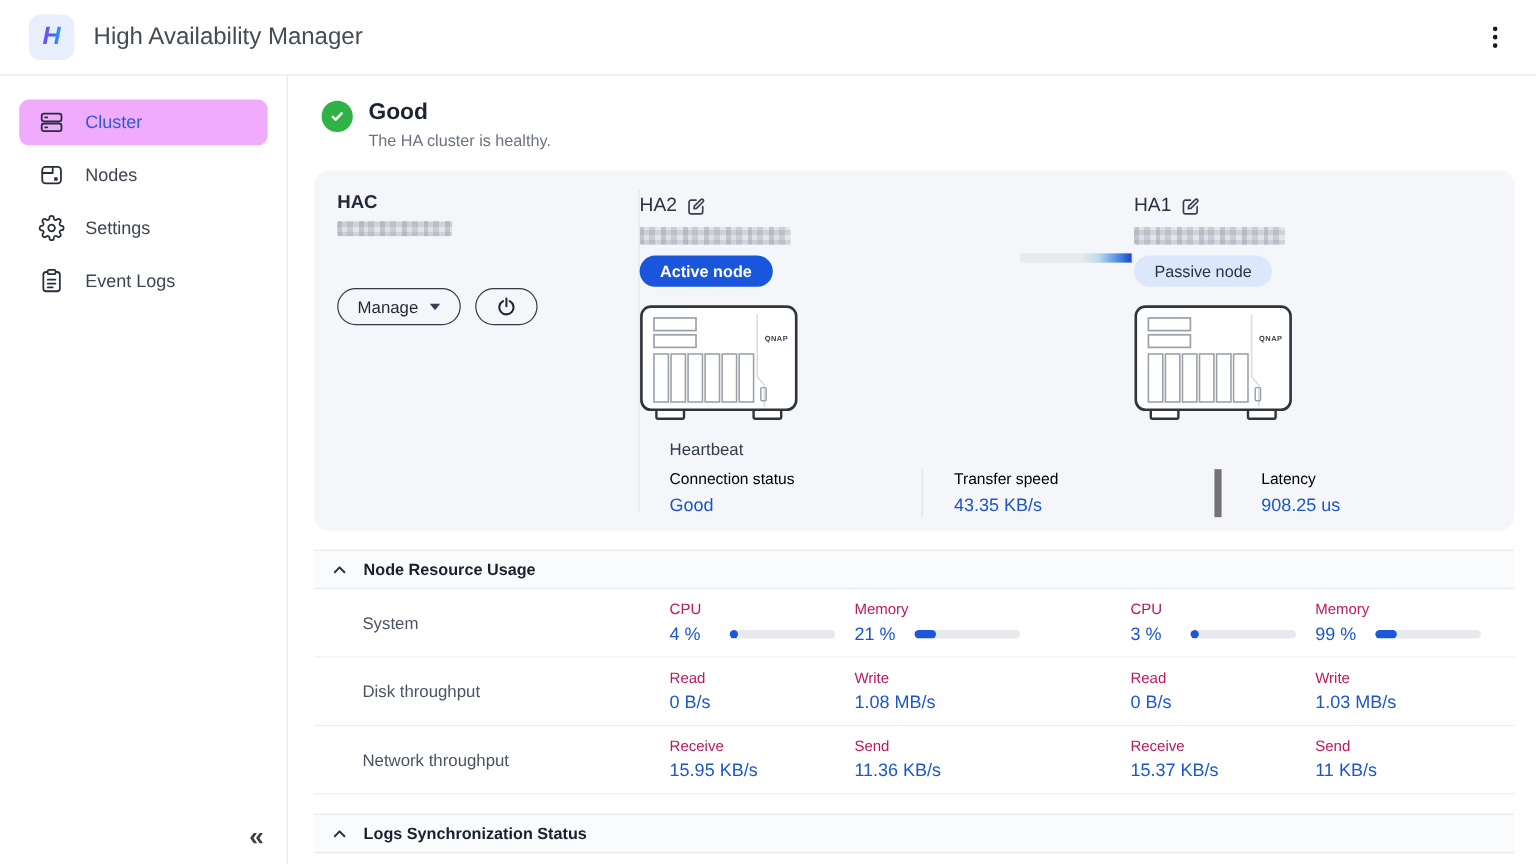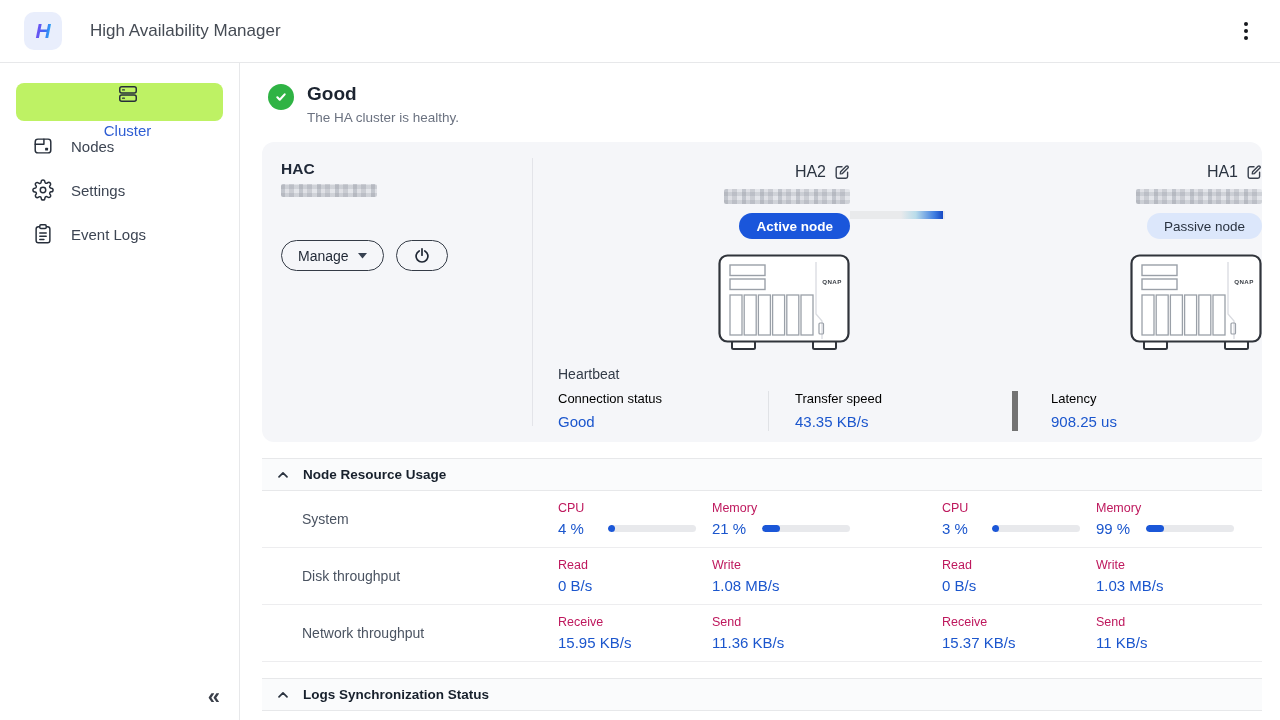--- a/index.html
+++ b/index.html
@@ -8,31 +8,31 @@
   .app { position:relative; width:1280px; height:720px; background:#fff; }
 
   
   .header { height:63px; border-bottom:1px solid #e7e8ea; display:flex; align-items:center;
     padding:0 26px 0 24px; background:#fff; position:relative; z-index:2; }
   .logo { width:38px; height:38px; border-radius:10px; background:#e9eefc;
     display:flex; align-items:center; justify-content:center; }
   .logo-h { font-size:21px; font-weight:800; font-style:italic;
     background:linear-gradient(100deg,#8a44f0,#3a6af5 60%,#2bc8f0);
     -webkit-background-clip:text; background-clip:text; color:transparent; }
-  .app-title { margin-left:28px; font-size:17px; font-weight:500; color:#454b54; }
+  .app-title { margin-left:16px; font-size:20px; font-weight:500; color:#454b54; }
   .kebab { margin-left:auto; cursor:pointer; padding:4px 6px; }
 
   
   .sidebar { position:absolute; left:0; top:63px; bottom:0; width:240px;
     border-right:1px solid #e7e8ea; background:#fff; }
   .side-items { padding:20px 16px 0 16px; }
   .side-item { height:38px; border-radius:8px; display:flex; align-items:center;
     padding-left:16px; gap:17px; margin-bottom:6px; font-size:15px; color:#3d4553; cursor:pointer; }
   .side-item .s-icon { width:22px; height:22px; color:#262e3a; display:flex; }
-  .side-item.active { background:#bef264; color:#2e5dd3;flex-direction:column; }
+  .side-item.active { background:#f0abfc; color:#2e5dd3; }
   .collapse-btn { position:absolute; right:19px; bottom:12px; font-size:22px; font-weight:600;
     color:#3a3f49; cursor:pointer; line-height:1; }
 
   
   .main { position:absolute; left:240px; top:63px; right:0; bottom:0; background:#fff;
     padding:19px 18px 0 22px; overflow:hidden; }
 
   .status { display:flex; gap:13px; padding-left:6px; }
   .status-icon { width:26px; height:26px; border-radius:50%; background:#2fb344; flex:0 0 26px;
     display:flex; align-items:center; justify-content:center; margin-top:2px; }
@@ -51,21 +51,21 @@
   .hac-ip { width:96px; height:13px; margin-top:6px; }
   .left-buttons { margin-top:43px; display:flex; gap:12px; }
   .pill-btn { height:31px; border:1.5px solid #343b46; border-radius:16px; background:transparent;
     display:flex; align-items:center; justify-content:center; font-size:14px; color:#1f2734;
     padding:0 16px; gap:9px; cursor:pointer; font-family:inherit; }
   .power-btn { width:52px; padding:0; }
   .card-divider { width:1px; background:#e3e4e9; margin:16px 0; }
   .card-right { flex:1; padding-top:20px; }
 
   .nodes-row { display:flex; }
-  .node-col { flex:1; display:flex; flex-direction:column; align-items:flex-end; }
+  .node-col { flex:1; display:flex; flex-direction:column; align-items:flex-start; }
   .node-title { display:flex; align-items:center; gap:8px; font-size:16px; color:#2a3340;
     line-height:20px; }
   .edit-btn { width:16px; height:16px; cursor:pointer; display:flex; }
   .node-ip { margin-top:7px; width:126px; height:15px; }
   .badge { margin-top:9px; height:26px; border-radius:13px; display:flex; align-items:center;
     padding:0 17px; font-size:13.5px; }
   .badge.active { background:#1a56db; color:#fff; font-weight:700; }
   .badge.passive { background:#dce7fb; color:#2a3340; font-weight:500; }
   .nas { margin-top:15px; }
   .transfer { width:95px; margin-top:49px; flex:0 0 95px; }

